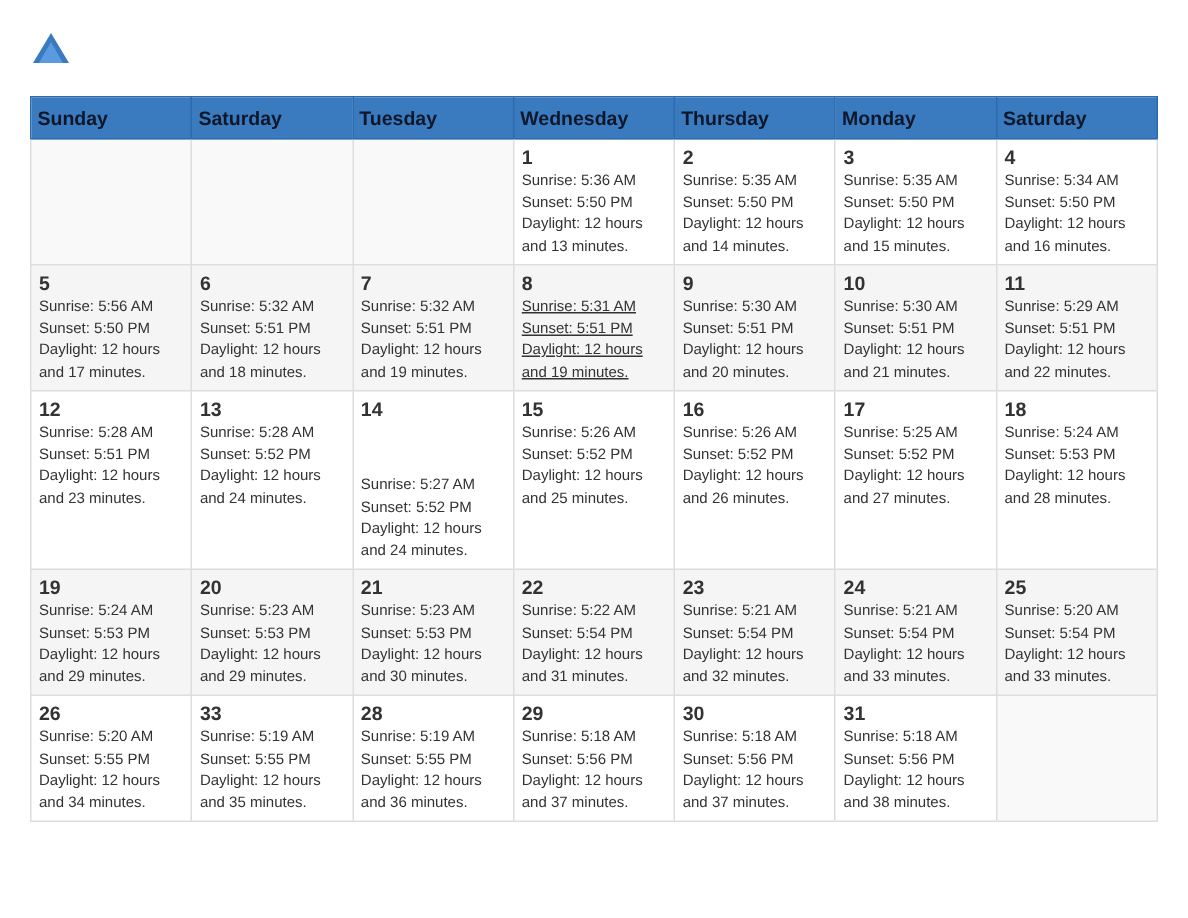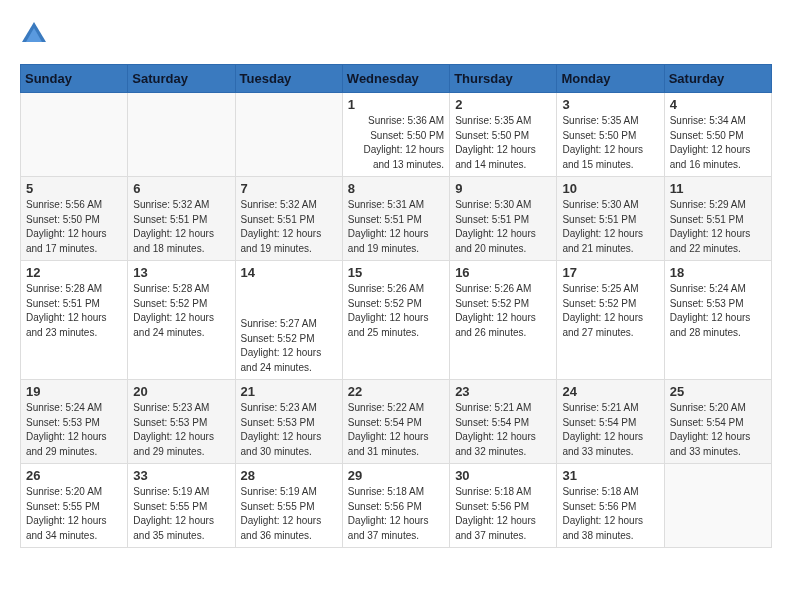--- a/index.html
+++ b/index.html
@@ -121,21 +121,21 @@
         <th>Saturday</th>
       </tr>
   </thead>
   <tbody id="calendar-body">
   <tr>
         <td class="empty-cell"></td>
         <td class="empty-cell"></td>
         <td class="empty-cell"></td>
         <td>
           <span class="day-num">1</span>
-          <div class="day-info" style="white-space: pre-line; text-align: right;">Sunrise: 5:36 AM
+          <div class="day-info" style="white-space: pre-line;">Sunrise: 5:36 AM
 Sunset: 5:50 PM
 Daylight: 12 hours and 13 minutes.</div>
         </td>
         <td>
           <span class="day-num">2</span>
           <div class="day-info" style="white-space: pre-line;">Sunrise: 5:35 AM
 Sunset: 5:50 PM
 Daylight: 12 hours and 14 minutes.</div>
         </td>
         <td>
@@ -165,21 +165,21 @@
 Daylight: 12 hours and 18 minutes.</div>
         </td>
         <td>
           <span class="day-num">7</span>
           <div class="day-info" style="white-space: pre-line;">Sunrise: 5:32 AM
 Sunset: 5:51 PM
 Daylight: 12 hours and 19 minutes.</div>
         </td>
         <td>
           <span class="day-num">8</span>
-          <div class="day-info" style="white-space: pre-line;">Sunrise: 5:31 AM
+          <div class="day-info" style="white-space: pre-line; text-decoration: underline;">Sunrise: 5:31 AM
 Sunset: 5:51 PM
 Daylight: 12 hours and 19 minutes.</div>
         </td>
         <td>
           <span class="day-num">9</span>
           <div class="day-info" style="white-space: pre-line;">Sunrise: 5:30 AM
 Sunset: 5:51 PM
 Daylight: 12 hours and 20 minutes.</div>
         </td>
         <td>

